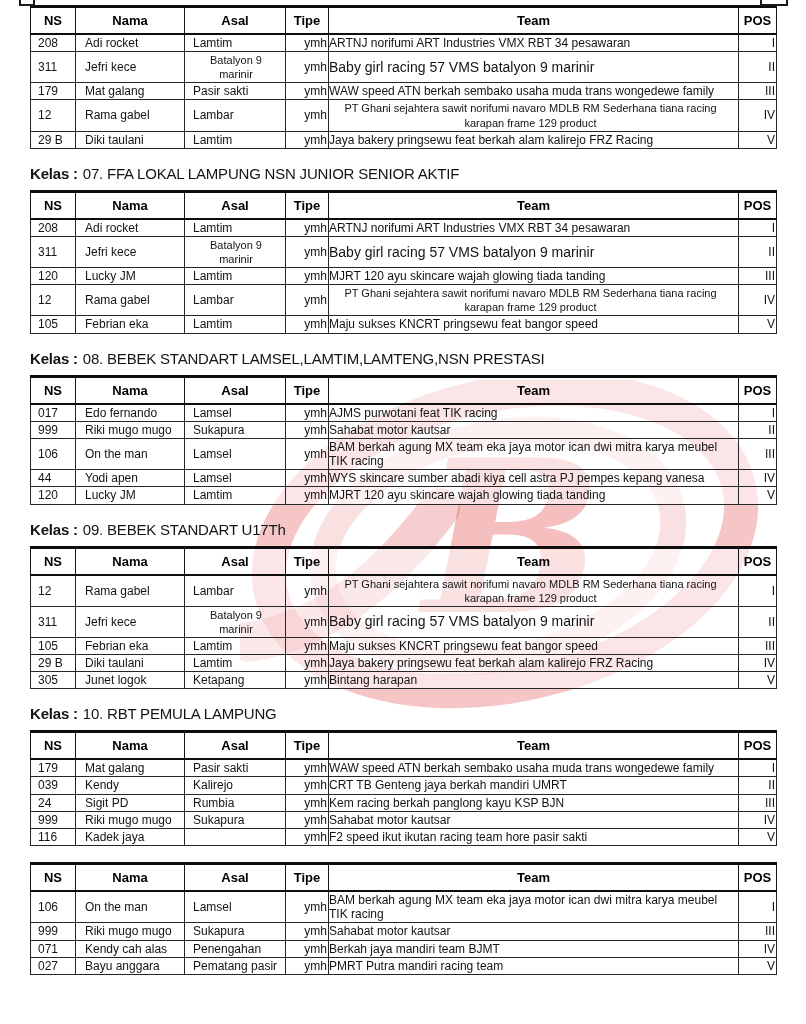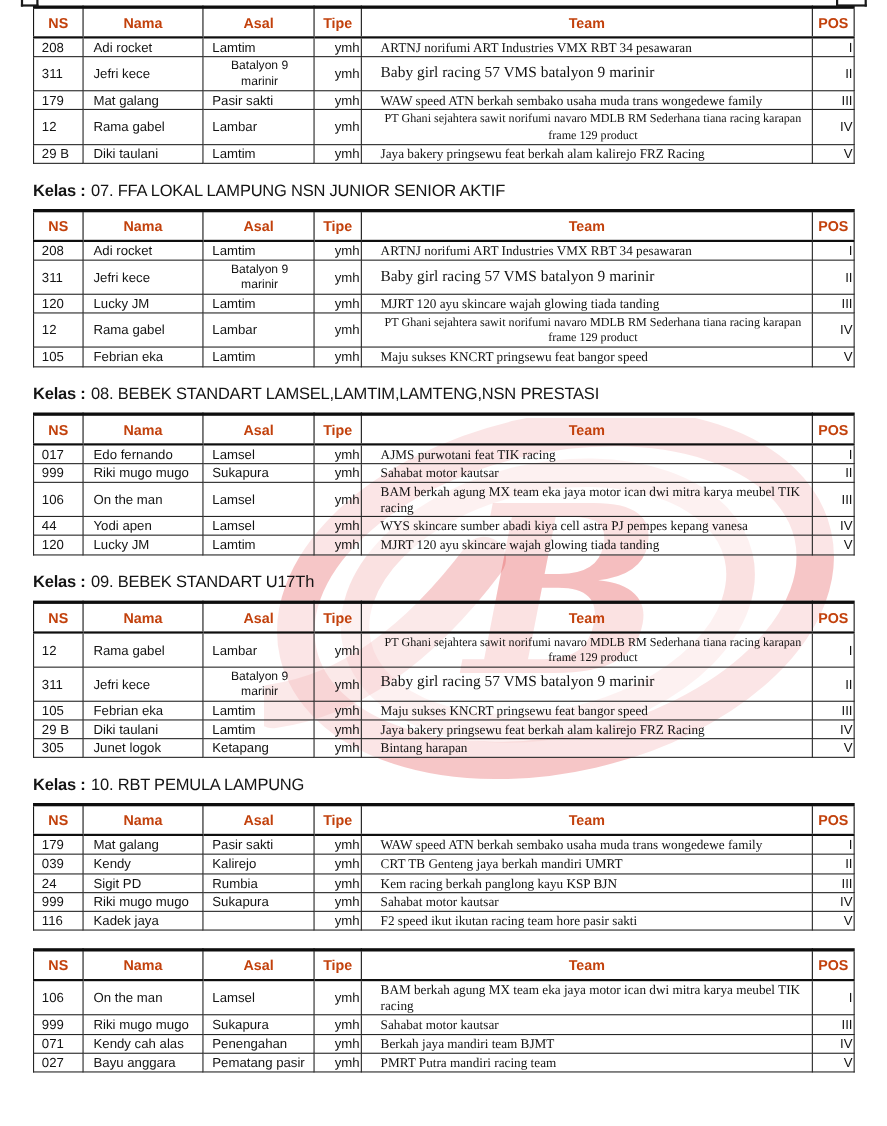--- a/index.html
+++ b/index.html
@@ -63,35 +63,35 @@
     border-top: 3.5px solid #0e0e0e;
     border-bottom: 1.8px solid #0e0e0e;
   }
   .results th {
     border: 1.2px solid #161616;
     border-bottom: 2.7px solid #0e0e0e;
     font-size: 13px;
     font-weight: bold;
     padding: 5px 2px;
     text-align: center;
-    color: #c2410c;
+    color: #000000;
   }
   .results td {
     border: 1.1px solid #262626;
     font-size: 12px;
     line-height: 1.18;
     padding: 1px 6px;
     vertical-align: middle;
     color: #131313;
     overflow: hidden;
   }
   td.c-ns   { padding-left: 7px; }
   td.c-nama { padding-left: 9px; }
   td.c-asal { padding-left: 8px; }
-  td.c-team { padding-left: 17px; font-family: Liberation Serif, serif; }
+  td.c-team { padding-left: 0; }
   td.c-tipe, td.c-pos { text-align: right; padding-left: 1px; padding-right: 1px; }
 
   td.small-text { font-size: 11px; line-height: 1.28; text-align: center; }
   td.large-text { font-size: 14px;  line-height: 1.2; }
 </style>
 </head>
 <body>
 
 <div class="page">
 

